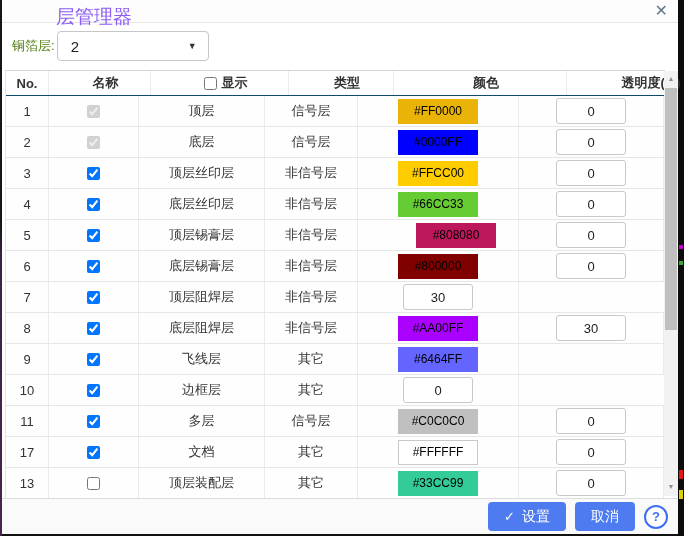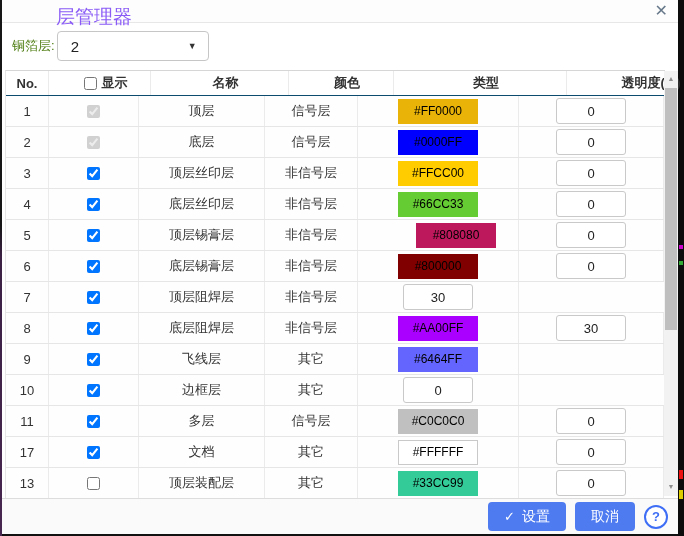--- a/index.html
+++ b/index.html
@@ -89,27 +89,27 @@
     <span class="copper-label">铜箔层:</span>
     <div class="select">
       <span class="select-value">2</span>
       <span class="caret">▼</span>
     </div>
   </div>
 
   <div class="table">
     <div class="hrow">
       <div class="cell">No.</div>
+      <div class="cell">名称</div>
       <div class="cell">
         <input type="checkbox" style="">
         <span>显示</span>
       </div>
-      <div class="cell">名称</div>
+      <div class="cell">类型</div>
       <div class="cell">颜色</div>
-      <div class="cell">类型</div>
       <div class="cell">透明度(%)</div>
     </div>
     <div>
         <div class="row">
           <div class="cell no">1</div>
           <div class="cell show">
             <input type="checkbox" disabled="" checked="" style="">
           </div>
           <div class="cell name">顶层</div>
           <div class="cell type">信号层</div>

